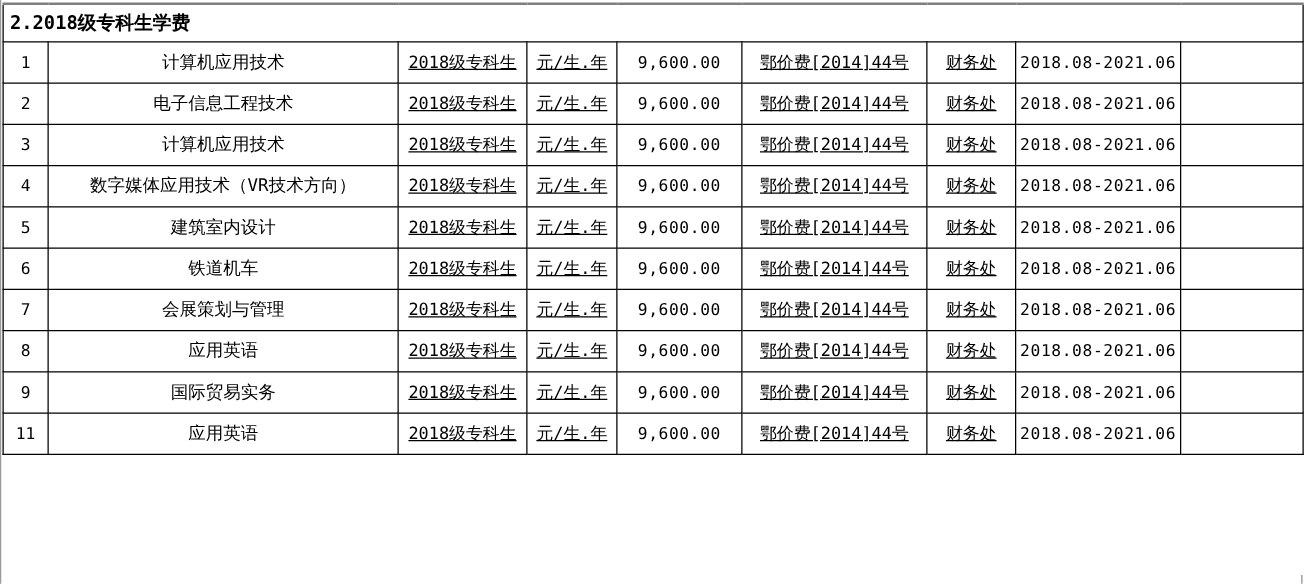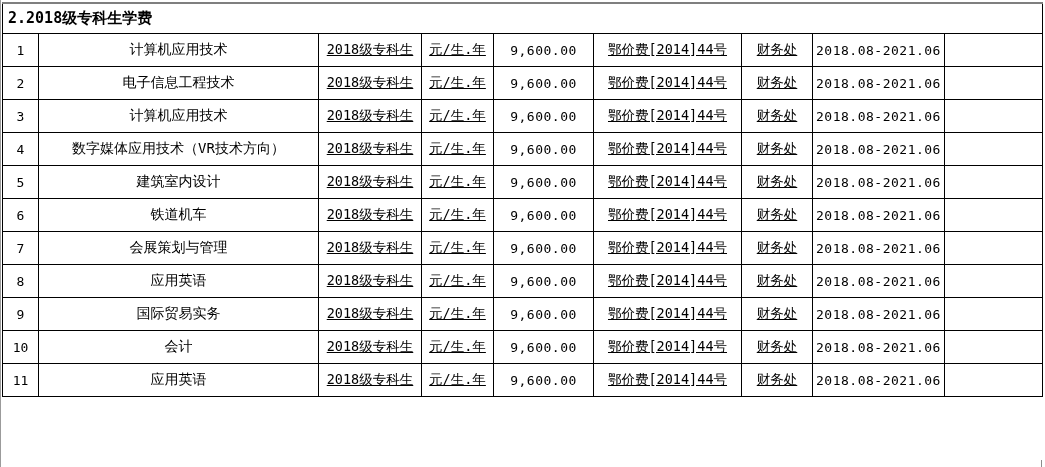--- a/index.html
+++ b/index.html
@@ -180,31 +180,20 @@
     <td class="c-program">国际贸易实务</td>
     <td class="c-cohort">2018级专科生</td>
     <td class="c-unit">元/生.年</td>
     <td class="c-amount">9,600.00</td>
     <td class="c-doc">鄂价费[2014]44号</td>
     <td class="c-dept">财务处</td>
     <td class="c-period">2018.08-2021.06</td>
     <td class="c-note"></td>
   </tr>
         <tr>
-    <td class="c-no">10</td>
-    <td class="c-program">会计</td>
-    <td class="c-cohort">2018级专科生</td>
-    <td class="c-unit">元/生.年</td>
-    <td class="c-amount">9,600.00</td>
-    <td class="c-doc">鄂价费[2014]44号</td>
-    <td class="c-dept">财务处</td>
-    <td class="c-period">2018.08-2021.06</td>
-    <td class="c-note"></td>
-  </tr>
-        <tr>
     <td class="c-no">11</td>
     <td class="c-program">应用英语</td>
     <td class="c-cohort">2018级专科生</td>
     <td class="c-unit">元/生.年</td>
     <td class="c-amount">9,600.00</td>
     <td class="c-doc">鄂价费[2014]44号</td>
     <td class="c-dept">财务处</td>
     <td class="c-period">2018.08-2021.06</td>
     <td class="c-note"></td>
   </tr>

